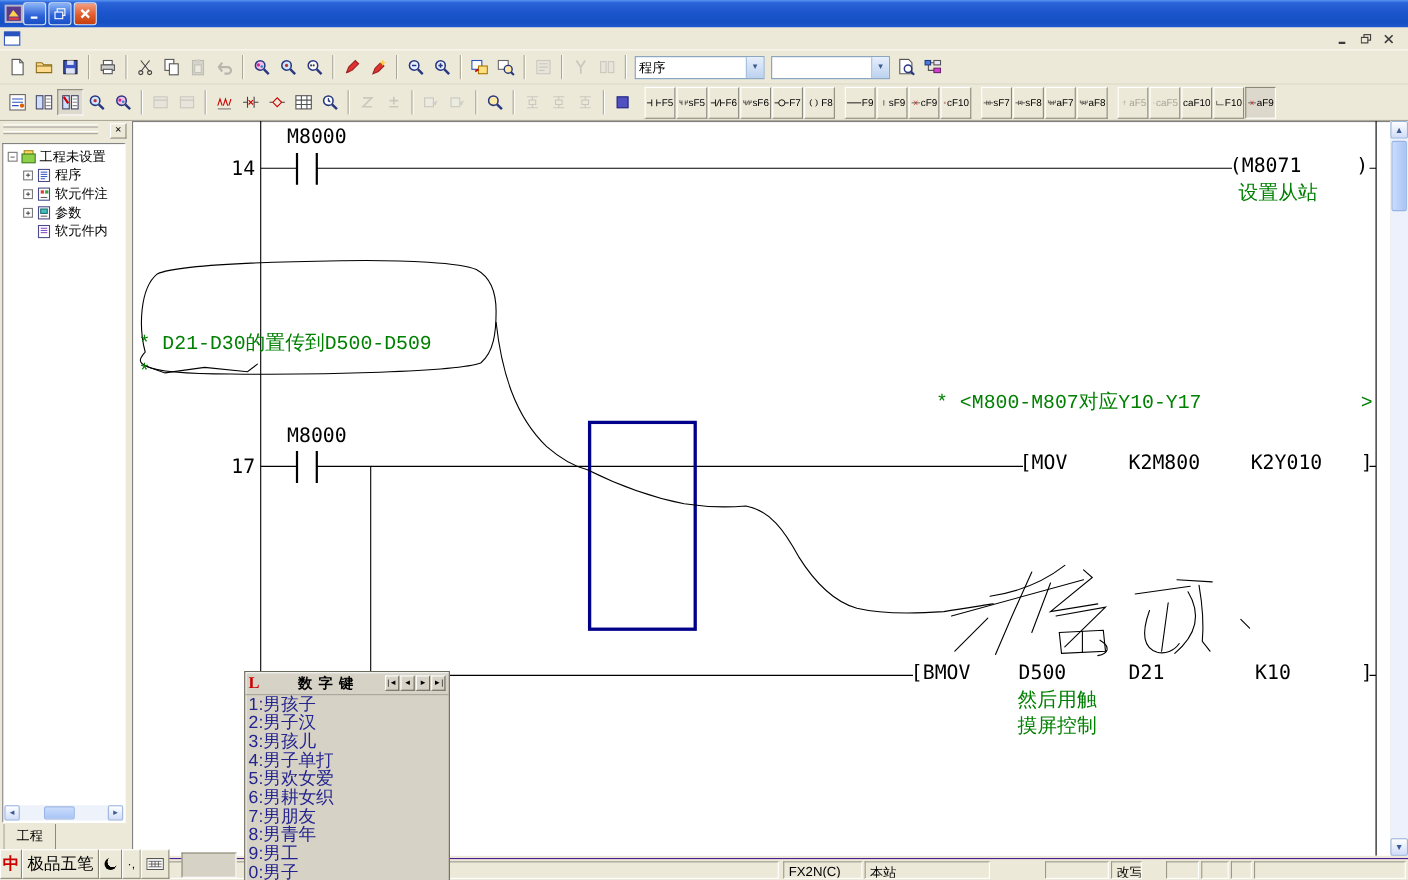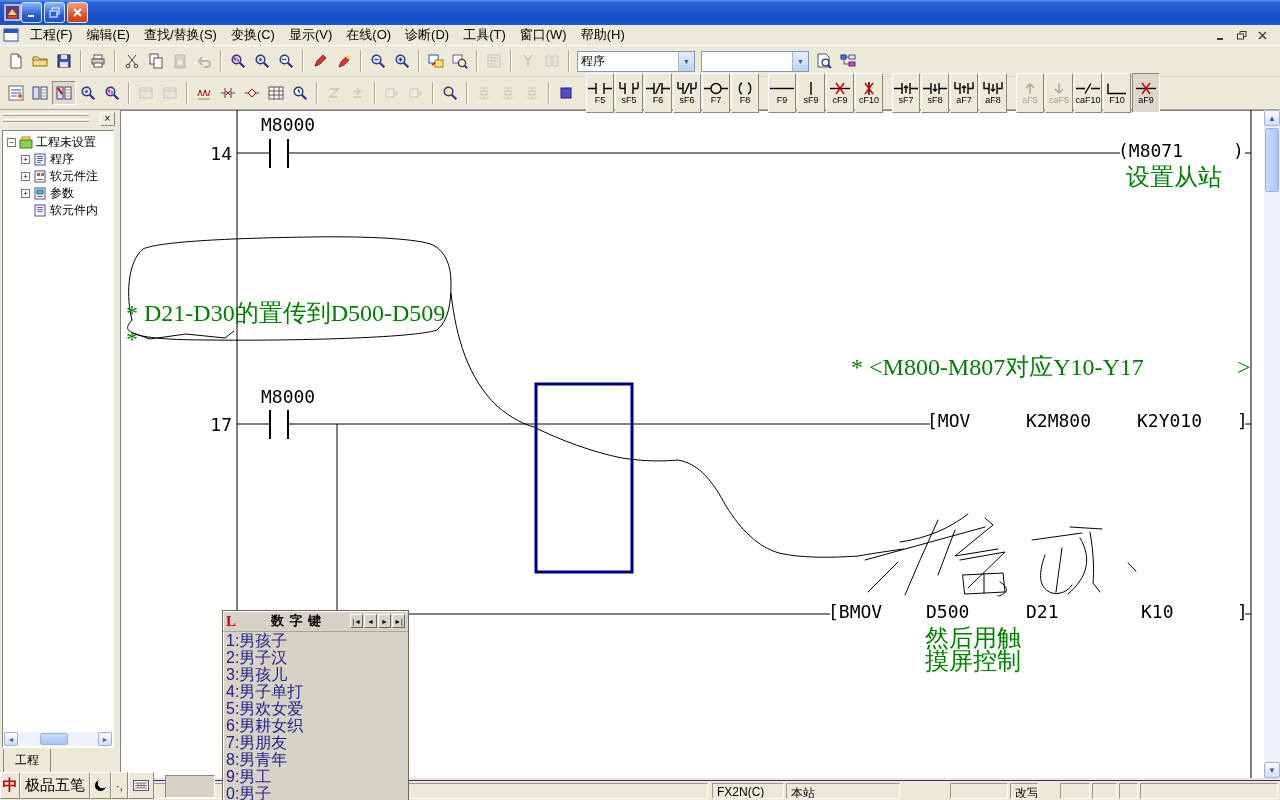--- a/index.html
+++ b/index.html
@@ -25,21 +25,21 @@
 #toolbar1{top:46px;height:31px;border-bottom:1px solid #d8d4c4;}
 #toolbar2{top:77px;height:33px;border-bottom:1px solid #aca899;}
 .tbtn{width:24px;height:24px;background:#ece9d8;border:1px solid #ece9d8;padding:2px;display:flex;align-items:center;justify-content:center;flex:none;}
 .tbtn svg{width:16px;height:16px;}
 .tbtn.disabled svg{opacity:.4;filter:grayscale(1);}
 .tbtn.pressed{border-color:#8c8a7a #fff #fff #8c8a7a;background:#ddd9cc;}
 .tsep{width:2px;height:22px;border-left:1px solid #aca899;border-right:1px solid #fff;margin:0 4px;flex:none;}
 .combo{height:21px;background:#fff;border:1px solid #7f9db9;display:flex;align-items:center;margin:0 3px;font-size:12px;flex:none;}
 .combo-val{flex:1;padding:0 3px;white-space:pre;overflow:hidden;}
 .combo-drop{width:16px;height:100%;background:linear-gradient(180deg,#e6eefb,#bcd2f0);border-left:1px solid #9ebadb;font-size:7px;color:#3a5a8c;display:flex;align-items:center;justify-content:center;}
-.lbtn{width:28px;height:40px;background:#ece9d8;border:1px solid;border-color:#fff #8c8a7a #8c8a7a #fff;display:flex;flex-direction:column;align-items:center;justify-content:center;padding:1px;margin-right:1px;flex:none;}
+.lbtn{width:28px;height:29px;background:#ece9d8;border:1px solid;border-color:#fff #8c8a7a #8c8a7a #fff;display:flex;flex-direction:row;align-items:center;justify-content:center;padding:1px;margin-right:1px;flex:none;}
 .lbtn .symsvg{width:24px;height:13px;}
 .lbtn .llbl{font-size:9px;line-height:10px;color:#000;font-family:"Liberation Sans",sans-serif;}
 .lbtn.disabled .llbl{color:#a8a49c;}
 .lbtn.pressed{border-color:#8c8a7a #fff #fff #8c8a7a;background:#dcd8cc;}
 .lgap{width:8px;flex:none;}
 
 .sidebar{position:absolute;left:0;top:110px;width:118px;height:670px;background:#ece9d8;z-index:8;}
 .gripline{position:absolute;left:3px;width:86px;height:3px;border-top:1px solid #fff;border-bottom:1px solid #a8a49c;}
 .panel-close{position:absolute;right:3px;top:2px;width:15px;height:14px;background:#ece9d8;border:1px solid;border-color:#fff #8c8a7a #8c8a7a #fff;font-size:10px;line-height:11px;text-align:center;color:#000;}
 .treebox{position:absolute;left:2px;top:20px;width:112px;height:618px;background:#fff;border:1px solid;border-color:#838383 #fff #fff #838383;overflow:hidden;}
@@ -50,21 +50,21 @@
 .ticon svg{width:14px;height:13px;}
 .hscroll{position:absolute;left:1px;bottom:1px;width:108px;height:14px;background:#eef3fb;display:flex;align-items:center;}
 .harr{width:14px;height:14px;background:linear-gradient(180deg,#fdfefe,#d0dcf8);border:1px solid #9cb3dd;border-radius:2px;color:#3c5a96;font-size:7px;display:flex;align-items:center;justify-content:center;flex:none;}
 .hthumb{width:28px;height:12px;margin-left:22px;background:linear-gradient(180deg,#cadcfb,#a9c4f5);border:1px solid #98b4e4;border-radius:2px;}
 .tab{position:absolute;left:3px;top:639px;width:48px;height:26px;background:#ece9d8;border:1px solid #8c8a7a;border-top:none;border-radius:0 0 4px 4px;font-size:12px;text-align:center;line-height:22px;color:#000;}
 
 .editor{position:absolute;left:120px;top:110px;width:1144px;height:668px;background:#fff;border-left:1px solid #808080;border-top:1px solid #808080;z-index:1;}
 .ladder-layer{position:absolute;left:0;top:0;width:1280px;height:800px;z-index:5;}
 .ladder-svg{position:absolute;left:120px;top:110px;}
 .ladder-text{position:absolute;font-family:"DejaVu Sans Mono","Liberation Mono",monospace;font-size:18px;line-height:20px;color:#000;white-space:pre;}
-.lgreen{position:absolute;font-size:24px;line-height:21px;color:var(--green,#008000);white-space:pre;font-family:Liberation Serif, serif;}
+.lgreen{position:absolute;font-size:18px;line-height:21px;color:var(--green,#008000);white-space:pre;font-family:Liberation Mono, monospace;}
 .rnum{position:absolute;width:34px;text-align:right;font-family:"DejaVu Sans Mono","Liberation Mono",monospace;font-size:18px;color:#000;}
 .vscroll{position:absolute;left:1264px;top:110px;width:16px;height:668px;background:#ecf1fb;z-index:6;}
 .sbtn{position:absolute;left:0;width:16px;height:16px;background:linear-gradient(180deg,#fdfefe,#d0dcf8);border:1px solid #9cb3dd;border-radius:2px;color:#3c5a96;font-size:8px;display:flex;align-items:center;justify-content:center;}
 .sthumb{position:absolute;left:1px;top:18px;width:14px;height:64px;background:linear-gradient(90deg,#cadcfb,#a9c4f5);border:1px solid #98b4e4;border-radius:2px;}
 
 .popup{position:absolute;left:222px;top:610px;width:187px;height:194px;background:#d6d2c6;border:1px solid #6c6a5c;box-shadow:inset 1px 1px 0 #fff;z-index:30;}
 .popup-title{height:21px;display:flex;align-items:center;padding:1px 3px;border-bottom:1px solid #a8a49c;}
 .popup-logo{color:#cc0000;font-weight:bold;font-family:"Liberation Serif",serif;font-size:15px;width:18px;}
 .popup-title-text{flex:1;text-align:center;font-size:13px;font-weight:bold;letter-spacing:1px;color:#000;}
 .navbtn{width:13px;height:14px;background:#d6d2c6;border:1px solid;border-color:#fff #6c6a5c #6c6a5c #fff;font-size:7px;display:flex;align-items:center;justify-content:center;margin-left:1px;color:#000;white-space:nowrap;overflow:hidden;}
@@ -108,21 +108,20 @@
         </svg>
       </span>
   </span>
 </div>
 
 <div class="menubar">
   <span class="mdiicon"><svg viewBox="0 0 16 14">
         <rect x="1" y="1" width="14" height="12" fill="#fff" stroke="#2a52be"></rect>
         <rect x="1" y="1" width="14" height="4" fill="#2a52be"></rect>
       </svg></span>
-  <span id="menu-items"><span class="menu-item">工程(F)</span><span class="menu-item">编辑(E)</span><span class="menu-item">查找/替换(S)</span><span class="menu-item">变换(C)</span><span class="menu-item">显示(V)</span><span class="menu-item">在线(O)</span><span class="menu-item">诊断(D)</span><span class="menu-item">工具(T)</span><span class="menu-item">窗口(W)</span><span class="menu-item">帮助(H)</span></span>
   <span class="mdibtns">
     <span class="mdib">
         <svg viewBox="0 0 10 9">
           <path d="M1 8h6" stroke="#3a3a3a" stroke-width="2"></path>
         </svg>
       </span>
     <span class="mdib">
         <svg viewBox="0 0 10 9">
           <rect x="3" y="0.5" width="6" height="5" fill="none" stroke="#3a3a3a"></rect>
           <rect x="0.5" y="3" width="6" height="5" fill="#ece9d8" stroke="#3a3a3a"></rect>

